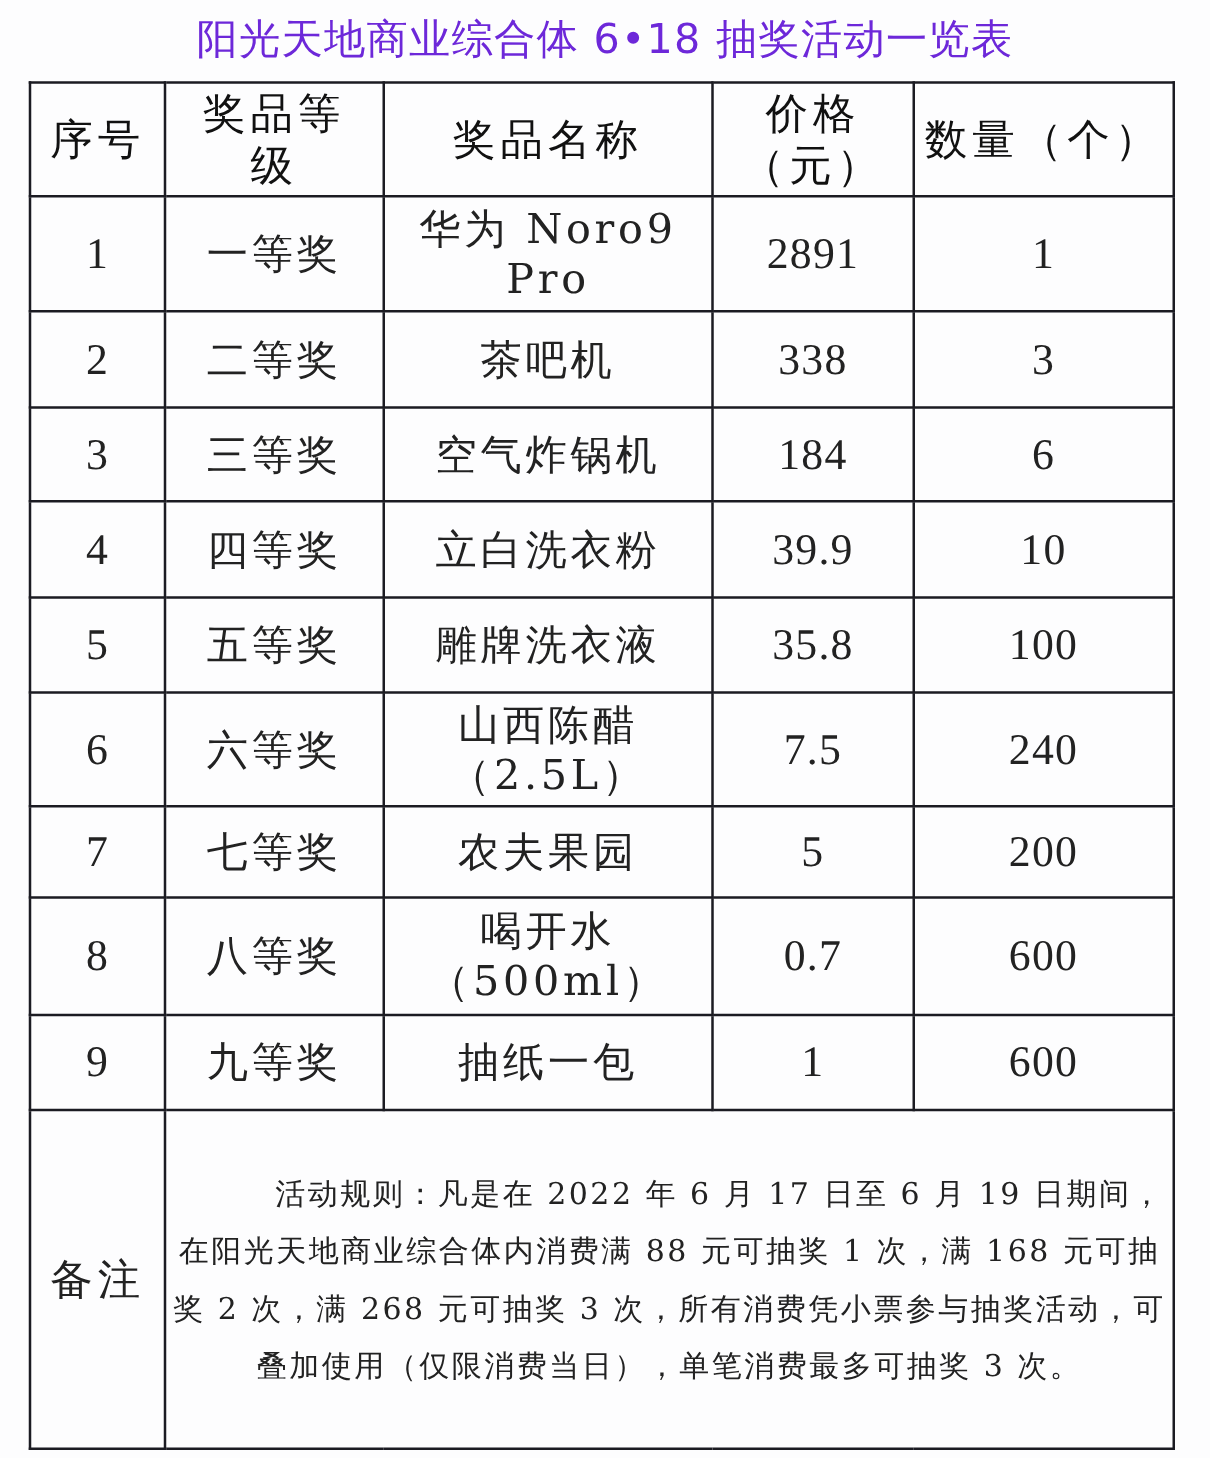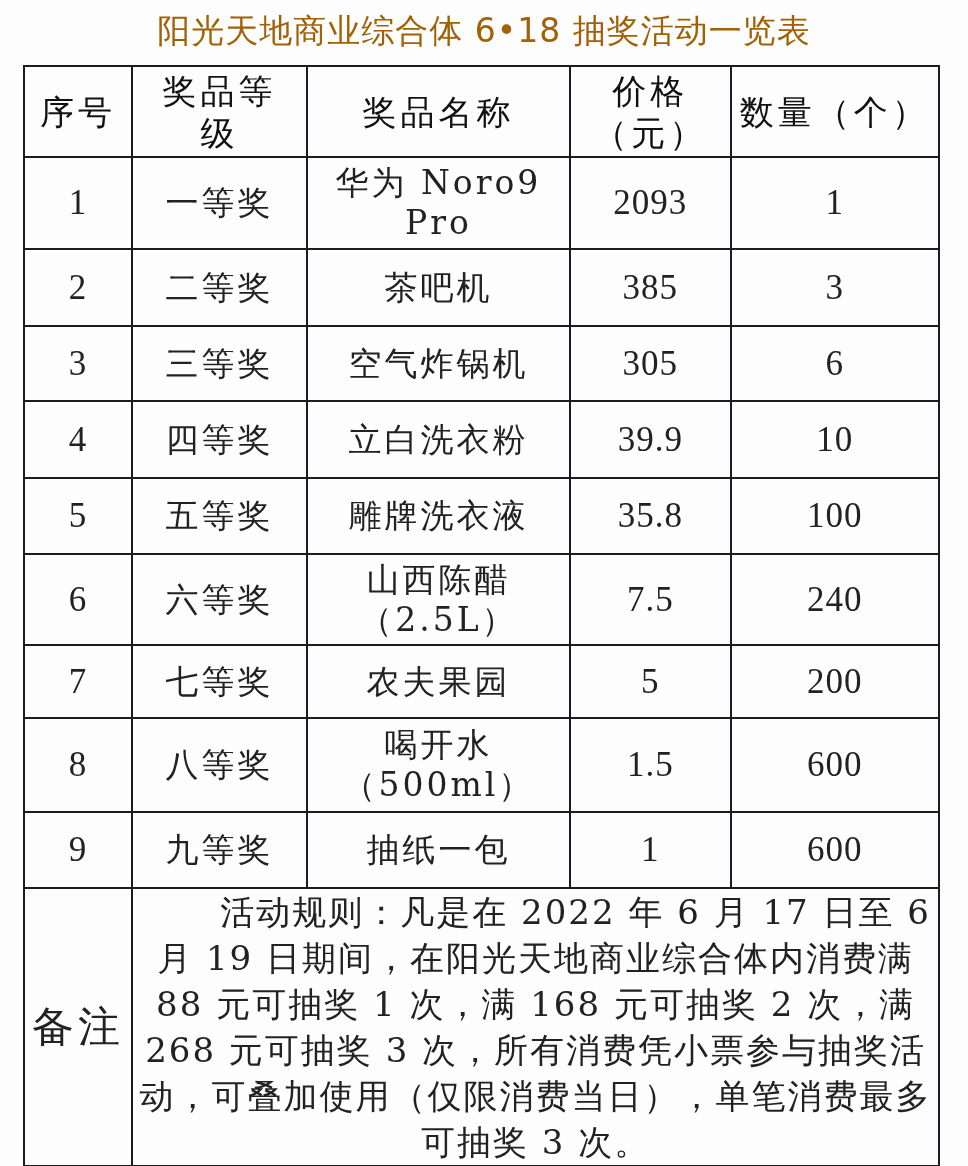--- a/index.html
+++ b/index.html
@@ -1,33 +1,33 @@
 <!DOCTYPE html>
 <html><head>
 <meta charset="utf-8">
 <style>
   html, body { margin: 0; padding: 0; background: #fdfdfe; }
   body { width: 968px; height: 1166px; position: relative; overflow: hidden;
          font-family: "DejaVu Serif", "Liberation Serif", serif; color: #1a1a1a; }
   .title { position: absolute; left: 0; top: 6px; width: 968px; text-align: center;
            font-family: "DejaVu Sans", "Liberation Sans", sans-serif;
-           font-size: 33px; letter-spacing: 1px; line-height: 50px; color: #a16207; }
+           font-size: 33px; letter-spacing: 1px; line-height: 50px; color: #6d28d9; }
   table.prize { position: absolute; left: 23px; top: 65px; border-collapse: collapse;
                 table-layout: fixed; width: 917px; }
   table.prize td, table.prize th { border: 2px solid #1b1b22; text-align: center;
                 vertical-align: middle; padding: 0; font-weight: normal; }
   th { font-family: "DejaVu Sans", "Liberation Sans", sans-serif; font-size: 34px;
        line-height: 42px; letter-spacing: 4px; color: #111; }
   td { font-size: 33px; line-height: 40px; letter-spacing: 3px; color: #222; }
   td.num { font-family: "Liberation Serif", "DejaVu Serif", serif; font-size: 35px; letter-spacing: 1px; }
   .col1 { width: 108px; } .col2 { width: 174px; } .col3 { width: 263px; }
   .col4 { width: 160px; } .col5 { width: 208px; }
-  td.note-label { font-size: 42px; letter-spacing: 4px; }
+  td.note-label { font-size: 34px; letter-spacing: 4px; }
   td.note-text { text-align: left; vertical-align: top; padding: 4px 10px 6px 10px;
-                 font-size: 34px; line-height: 46px; letter-spacing: 2px; }
+                 font-size: 24px; line-height: 46px; letter-spacing: 2px; }
   .indent { display: inline-block; width: 80px; }
 </style>
 </head>
 <body>
 
 <div class="title">阳光天地商业综合体 6•18 抽奖活动一览表</div>
 
 <table class="prize">
   <colgroup>
     <col class="col1">
@@ -51,37 +51,37 @@
     <th>数量（个）</th>
   </tr>
 
   <tr style="height:92px">
     <td class="num">1</td>
     <td>一等奖</td>
     <td>
       <div>华为 Noro9</div>
       <div>Pro</div>
     </td>
-    <td class="num">2093</td>
+    <td class="num">2891</td>
     <td class="num">1</td>
   </tr>
 
   <tr style="height:77px">
     <td class="num">2</td>
     <td>二等奖</td>
     <td>茶吧机</td>
-    <td class="num">385</td>
+    <td class="num">338</td>
     <td class="num">3</td>
   </tr>
 
   <tr style="height:75px">
     <td class="num">3</td>
     <td>三等奖</td>
     <td>空气炸锅机</td>
-    <td class="num">305</td>
+    <td class="num">184</td>
     <td class="num">6</td>
   </tr>
 
   <tr style="height:77px">
     <td class="num">4</td>
     <td>四等奖</td>
     <td>立白洗衣粉</td>
     <td class="num">39.9</td>
     <td class="num">10</td>
   </tr>
@@ -113,21 +113,21 @@
     <td class="num">200</td>
   </tr>
 
   <tr style="height:94px">
     <td class="num">8</td>
     <td>八等奖</td>
     <td>
       <div>喝开水</div>
       <div>（500ml）</div>
     </td>
-    <td class="num">1.5</td>
+    <td class="num">0.7</td>
     <td class="num">600</td>
   </tr>
 
   <tr style="height:76px">
     <td class="num">9</td>
     <td>九等奖</td>
     <td>抽纸一包</td>
     <td class="num">1</td>
     <td class="num">600</td>
   </tr>

